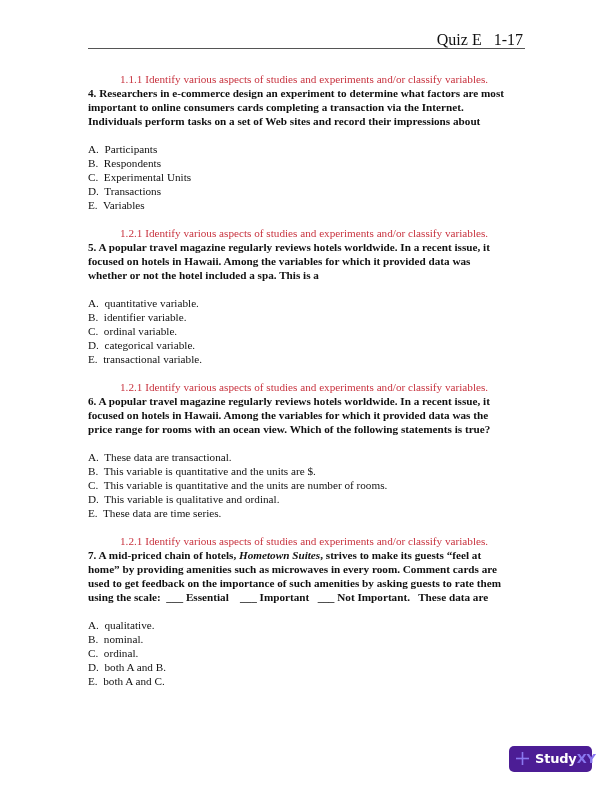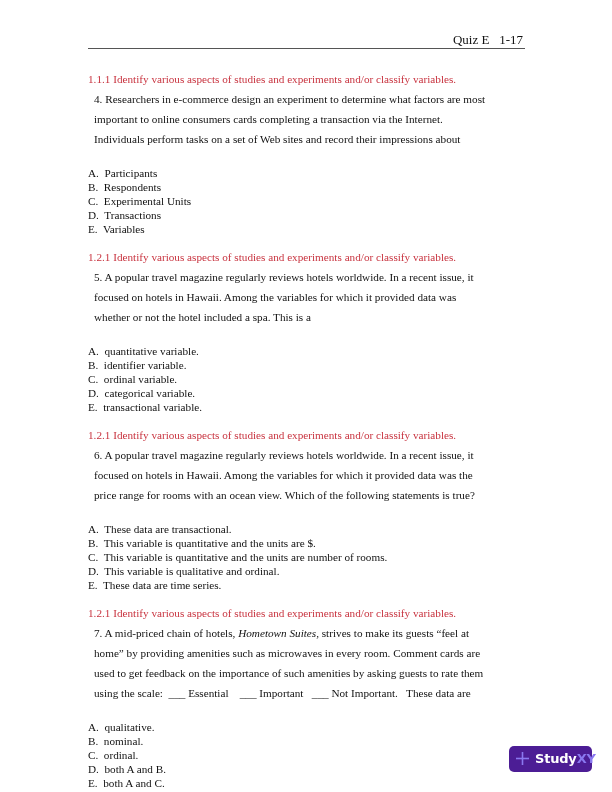--- a/index.html
+++ b/index.html
@@ -5,30 +5,30 @@
   html, body { margin:0; padding:0; }
   body {
     width:612px; height:792px; background:#ffffff; position:relative; overflow:hidden;
     font-family:"Liberation Serif", "DejaVu Serif", serif; color:#111111;
   }
   .header {
     position:absolute; left:88px; top:34px; width:437px; height:14px;
     border-bottom:1px solid #555555;
   }
   .header-text {
-    position:absolute; right:2px; top:0px; font-size:13px; line-height:12px; color:#111;
+    position:absolute; right:2px; top:0px; font-size:16px; line-height:12px; color:#111;
     white-space:pre;
   }
   .content {
     position:absolute; left:88px; top:72px; width:440px;
     font-size:11.2px; line-height:14px;
   }
   .block { margin:0; }
-  .objective { color:#c8333f; white-space:nowrap; }
-  .question p { margin:6px; }
+  .objective { color:#c8333f; white-space:nowrap;margin-left:32px; }
+  .question p { margin:0;font-weight:bold; }
   .gap { height:14px; }
   .choices { margin:0; padding:0; list-style:none; }
   .choices li { white-space:pre; }
   .section-gap { height:14px; }
   .watermark {
     position:absolute; left:509px; top:746px; width:83px; height:26px;
     background:#4c1d95; border-radius:5px; display:flex; align-items:center;
   }
   .wm-plus { position:absolute; left:6px; top:5px; width:15px; height:15px; }
   .wm-text {

